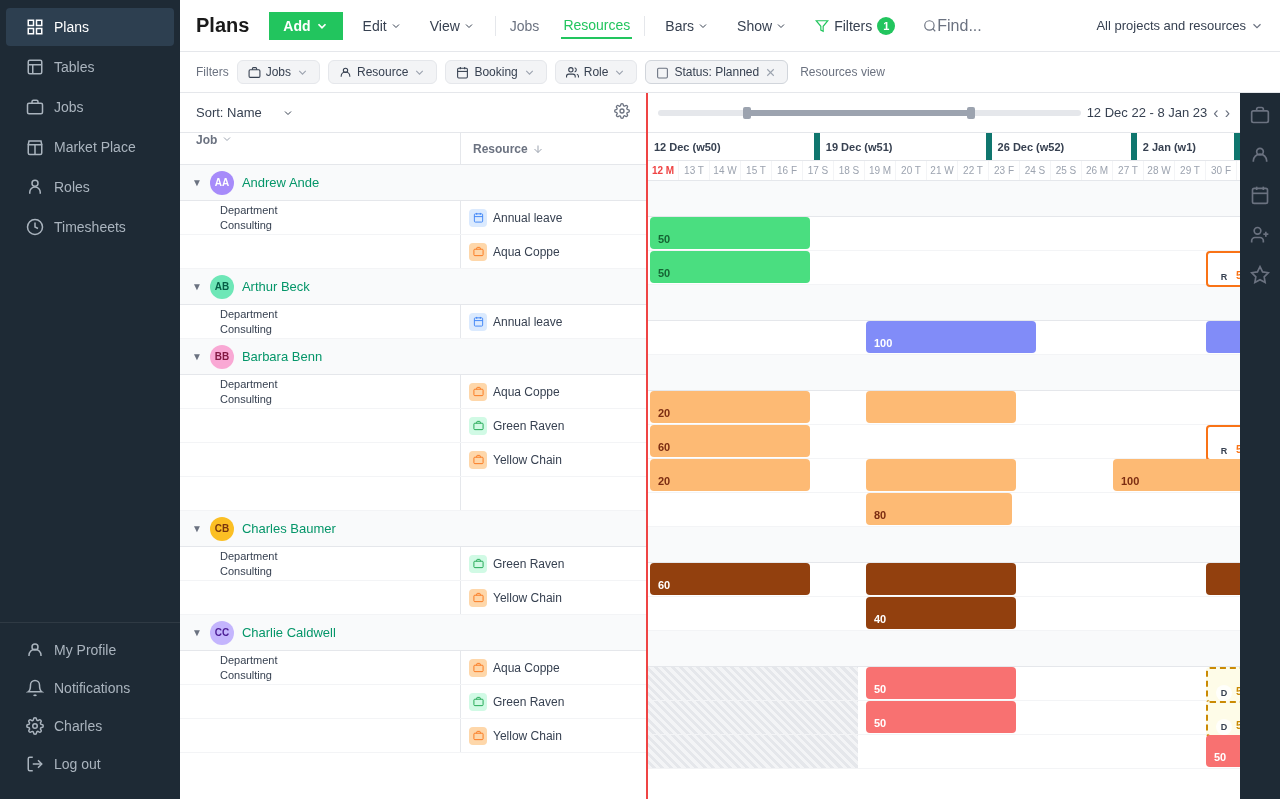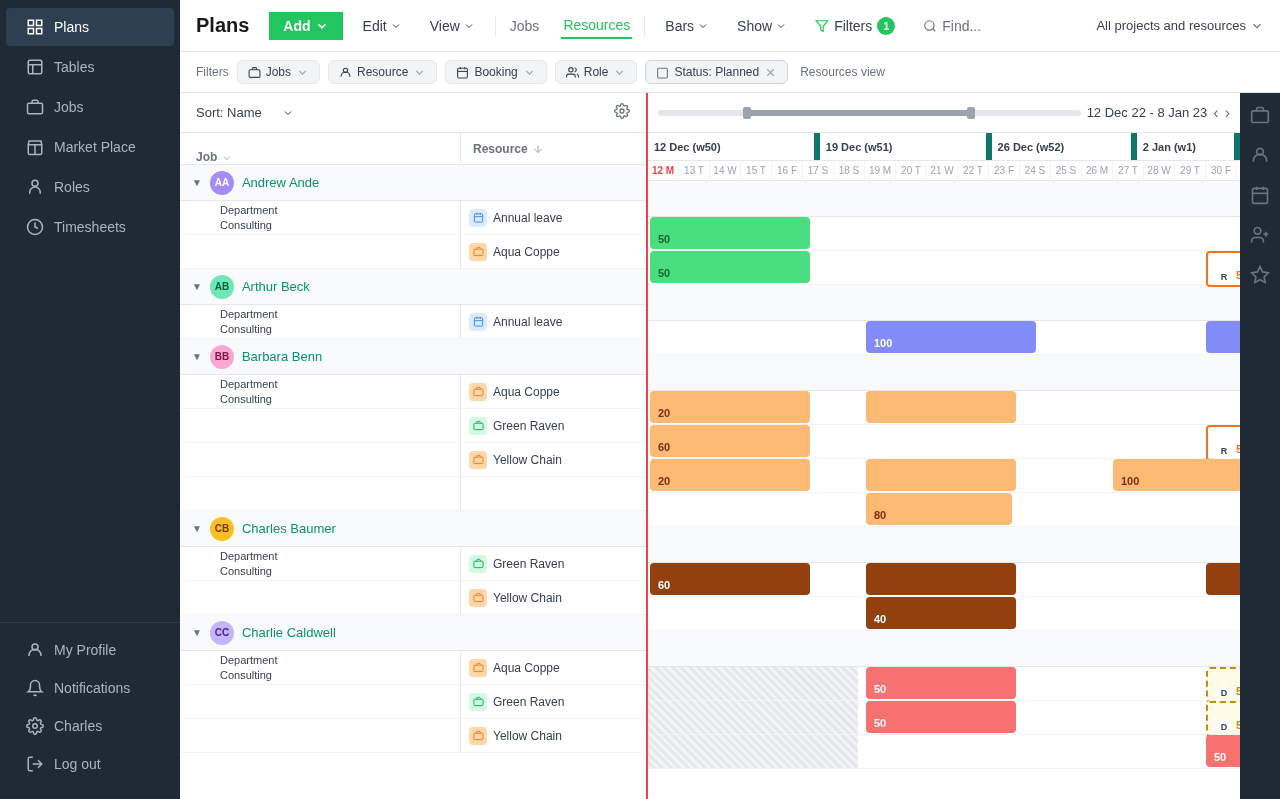--- a/index.html
+++ b/index.html
@@ -22,42 +22,42 @@
     .topbar { display: flex; align-items: center; gap: 12px; padding: 0 16px; height: 52px; border-bottom: 1px solid #e5e7eb; flex-shrink: 0; }
     .topbar-title { font-size: 20px; font-weight: 700; color: #1a1a1a; margin-right: 8px; }
     .btn-add { background: #22c55e; color: #fff; border: none; border-radius: 0; padding: 6px 14px; font-size: 14px; font-weight: 600; cursor: pointer; display: flex; align-items: center; gap: 4px; }
     .btn-add svg { width: 14px; height: 14px; }
     .btn-text { background: none; border: none; color: #374151; font-size: 14px; cursor: pointer; display: flex; align-items: center; gap: 3px; padding: 4px 8px; border-radius: 4px; }
     .topbar-divider { width: 1px; height: 20px; background: #e5e7eb; }
     .tab-link { font-size: 14px; color: #6b7280; cursor: pointer; padding: 4px 2px; }
     .tab-link.active { color: #22c55e; border-bottom: 2px solid #22c55e; }
     .filter-btn { display: flex; align-items: center; gap: 5px; background: none; border: none; color: #374151; font-size: 14px; cursor: pointer; padding: 4px 8px; border-radius: 4px; }
     .filter-badge { background: #22c55e; color: #fff; border-radius: 50%; width: 18px; height: 18px; font-size: 11px; display: flex; align-items: center; justify-content: center; font-weight: 700; }
-    .find-btn { display: flex; align-items: center; gap: 5px; background: none; border: none; color: #6b7280; font-size: 14px; cursor: pointer; padding: 4px 8px; text-align: center; }
+    .find-btn { display: flex; align-items: center; background: none; border: none; color: #6b7280; font-size: 16px; cursor: pointer; padding: 4px 8px; text-align: center; }
     .topbar-right { margin-left: auto; display: flex; align-items: center; gap: 4px; color: #374151; font-size: 13px; cursor: pointer; }
     .topbar-right svg { width: 14px; height: 14px; color: #6b7280; }
 
     
     .filters-row { display: flex; align-items: center; gap: 8px; padding: 8px 16px; border-bottom: 1px solid #e5e7eb; flex-shrink: 0; }
     .filters-label { font-size: 12px; color: #6b7280; font-weight: 500; }
     .filter-chip { display: flex; align-items: center; gap: 5px; background: #f3f4f6; border: 1px solid #e5e7eb; border-radius: 6px; padding: 4px 10px; font-size: 12px; color: #374151; cursor: pointer; }
     .filter-chip svg { width: 13px; height: 13px; }
     .filter-chip-close { width: 14px; height: 14px; color: #9ca3af; cursor: pointer; }
     .resources-view { font-size: 12px; color: #6b7280; margin-left: 4px; }
     .sort-btn { display: flex; align-items: center; gap: 20px; font-size: 13px; color: #374151; cursor: pointer; background: none; border: none; }
     .gear-btn { margin-left: auto; background: none; border: none; cursor: pointer; color: #6b7280; }
 
     
     .gantt-container { flex: 1; display: flex; overflow: hidden; }
     .gantt-left { width: 468px; flex-shrink: 0; border-right: 2px solid #ef4444; overflow-y: hidden; display: flex; flex-direction: column; }
     .gantt-right { flex: 1; overflow: hidden; display: flex; flex-direction: column; position: relative; }
 
     
     .col-headers { display: flex; height: 32px; flex-shrink: 0; border-bottom: 1px solid #e5e7eb; background: #fff; }
-    .col-job { width: 280px; padding: 0 16px; font-size: 12px; font-weight: 600; color: #6b7280; display: flex; align-items: flex-end; gap: 4px; }
+    .col-job { width: 280px; padding: 0 16px; font-size: 12px; font-weight: 600; color: #6b7280; display: flex; align-items: flex-start; gap: 4px; }
     .col-resource { flex: 1; padding: 0 12px; font-size: 12px; font-weight: 600; color: #6b7280; display: flex; align-items: center; gap: 4px; border-left: 1px solid #e5e7eb; }
 
     
     .person-row { display: flex; align-items: center; height: 36px; background: #f9fafb; border-bottom: 1px solid #e5e7eb; padding: 0 12px; gap: 8px; }
     .person-row .expand { color: #6b7280; cursor: pointer; font-size: 10px; }
     .person-avatar { width: 24px; height: 24px; border-radius: 50%; background: #d1d5db; display: flex; align-items: center; justify-content: center; font-size: 10px; font-weight: 600; color: #fff; overflow: hidden; flex-shrink: 0; }
     .person-name { font-size: 13px; color: #059669; font-weight: 500; }
 
     
     .job-row { display: flex; height: 34px; border-bottom: 1px solid #f3f4f6; }

